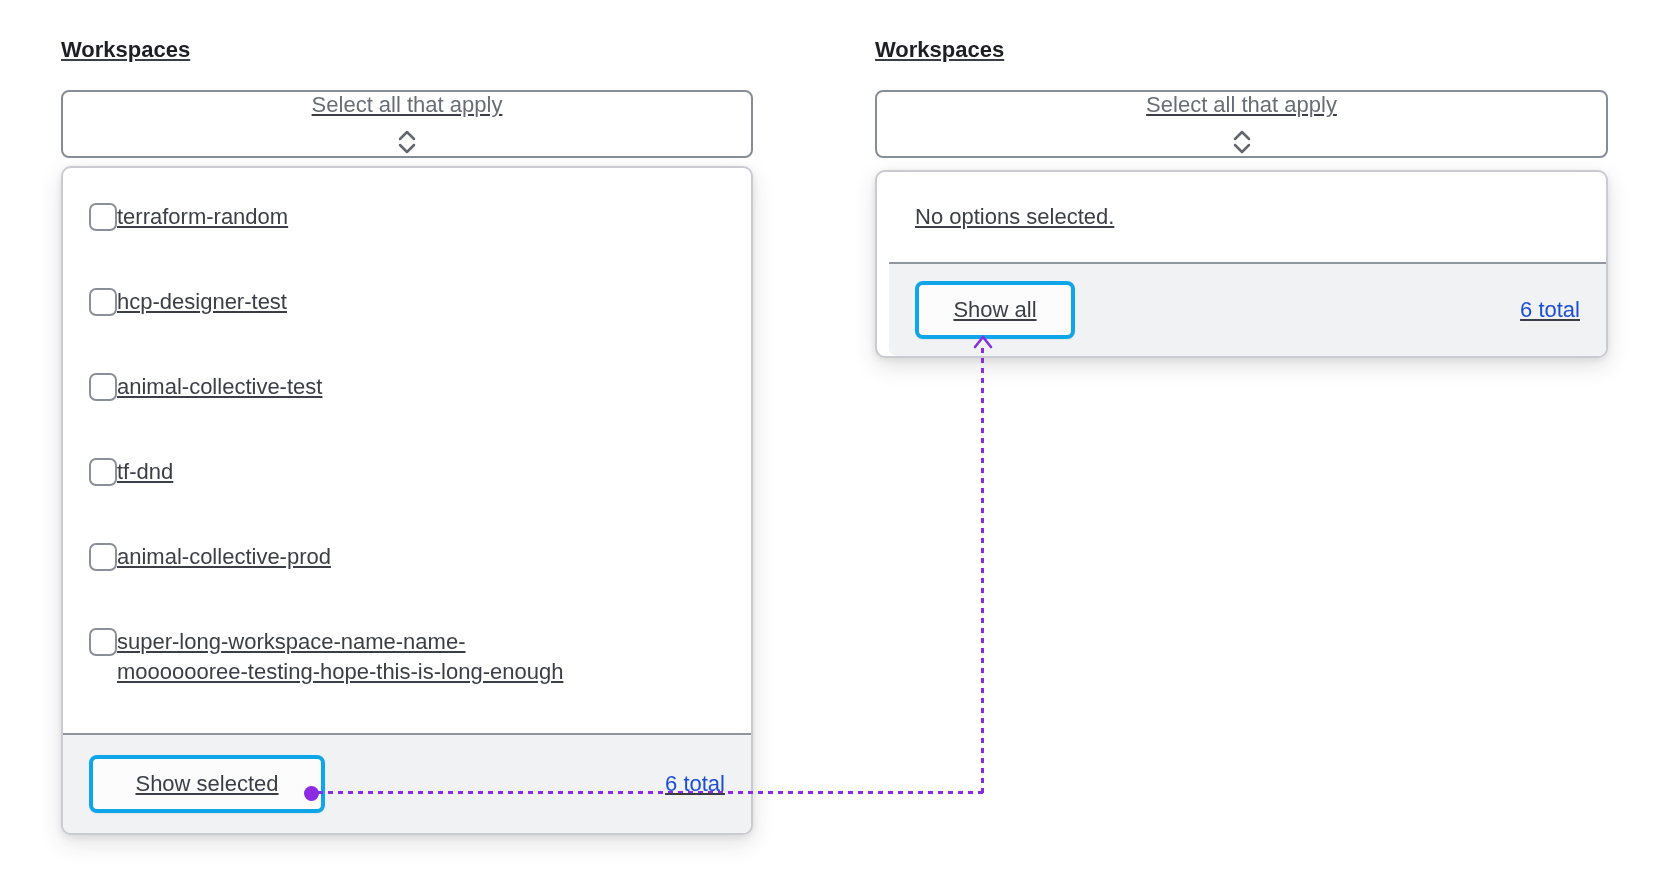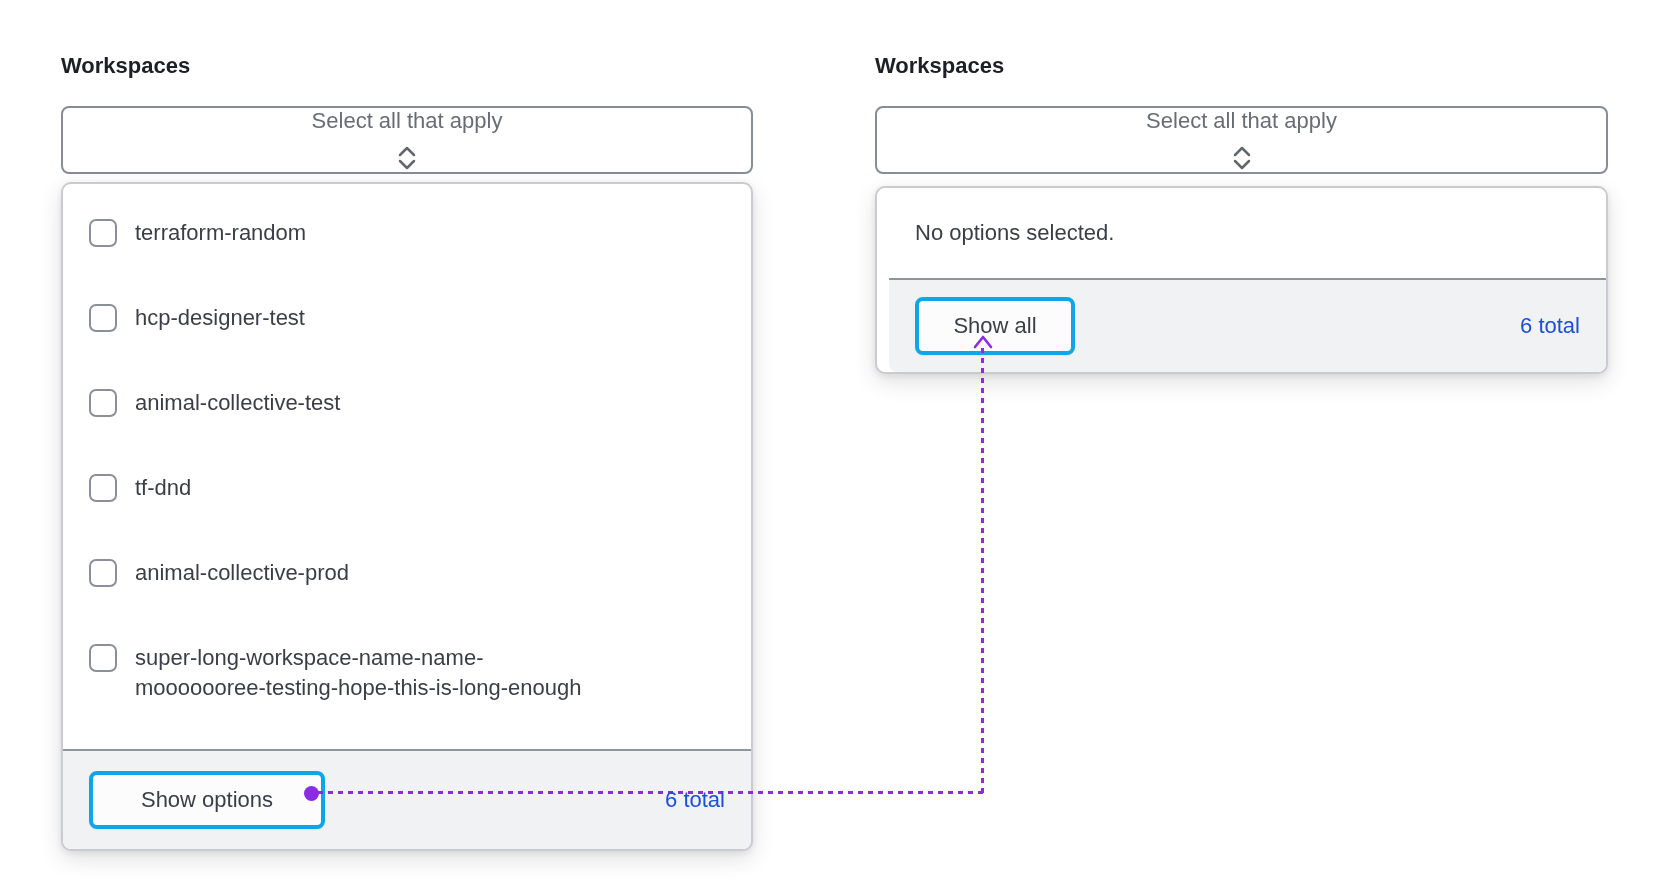--- a/index.html
+++ b/index.html
@@ -1,19 +1,19 @@
 <!DOCTYPE html>
 <html><head>
 <meta charset="utf-8">
 <style>
   * { box-sizing: border-box; margin: 0; padding: 0; }
   html, body { width: 1672px; height: 892px; background: #ffffff; overflow: hidden; }
   body { position: relative; font-family: "Liberation Sans", "DejaVu Sans", sans-serif; color: #3b3e46; }
 
-  .field { position: absolute; top: 52px; }
+  .field { position: absolute; top: 36px; text-decoration: underline; }
   .field-left  { left: 61px;  width: 692px; }
   .field-right { left: 875px; width: 733px; }
 
   .field-label {
     font-size: 22px; font-weight: 700; line-height: 28px;
     color: #1d1f24; margin-bottom: 26px;
   }
 
   .trigger {
     height: 68px; background: #fff;
@@ -27,21 +27,21 @@
 
   .panel {
     background: #fff; border: 2px solid #c9cbd1; border-radius: 10px;
     box-shadow: 0 8px 22px rgba(40,42,52,.14), 0 2px 6px rgba(40,42,52,.09);
   }
   .panel-left  { margin-top: 8px; }
   .panel-right { margin-top: 12px; padding-left: 12px; }
 
   .options-list { list-style: none; padding: 34px 26px 46px 26px; }
   .option {
-    display: flex; align-items: flex-start; gap: 18px;
+    display: flex; align-items: flex-start; 
     font-size: 22px; line-height: 30px; color: #3b3e46;
     margin-bottom: 55px; cursor: pointer;
   }
   .option:last-child { margin-bottom: 0; }
   .checkbox {
     flex: none; width: 28px; height: 28px; margin-top: 1px;
     background: #fff; border: 2px solid #8a8f9a; border-radius: 7px;
   }
   .option-label { max-width: 462px; }
 
@@ -116,21 +116,21 @@
       <li class="option">
         <span class="checkbox"></span>
         <span class="option-label">animal-collective-prod</span>
       </li>
       <li class="option">
         <span class="checkbox"></span>
         <span class="option-label">super-long-workspace-name-name-mooooooree-testing-hope-this-is-long-enough</span>
       </li>
     </ul>
     <div class="panel-footer">
-      <button class="toggle-btn btn-show-selected">Show options</button>
+      <button class="toggle-btn btn-show-selected">Show selected</button>
       <span class="total-count">6 total</span>
     </div>
   </div>
 </div>
 
 <div class="field field-right">
   <div class="field-label">Workspaces</div>
 
   <div class="trigger">
     <span class="trigger-placeholder">Select all that apply</span>

